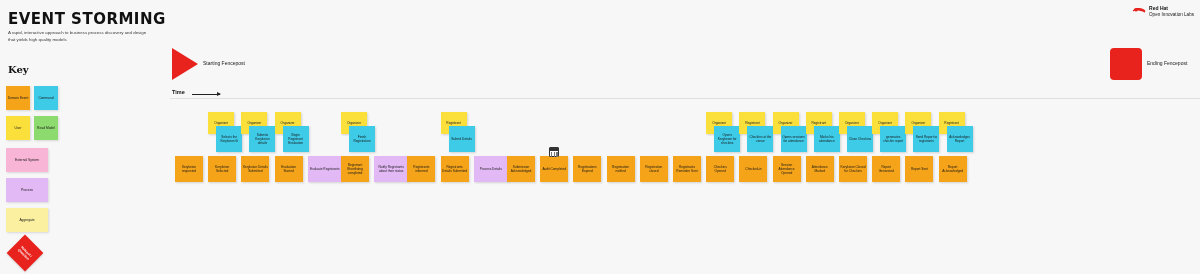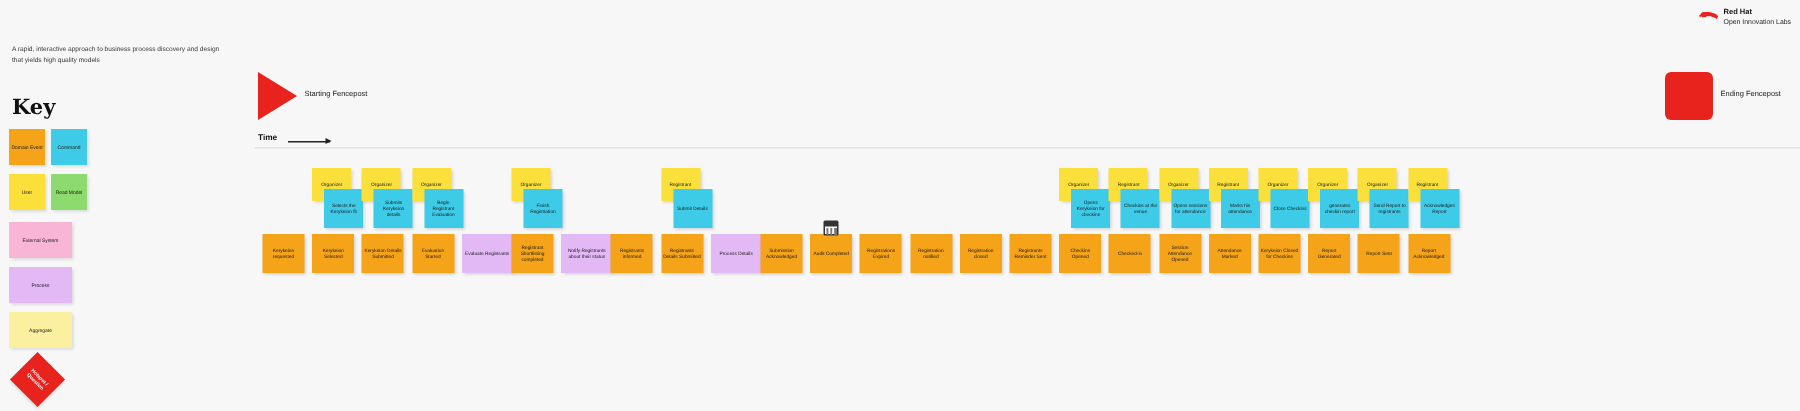--- a/index.html
+++ b/index.html
@@ -18,21 +18,21 @@
     font-size: 15px; font-weight: 700; letter-spacing: 0.5px;
     color: #111;
   }
   #subtitle {
     position: absolute; left: 8px; top: 30px; width: 140px;
     font-size: 4.4px; line-height: 1.5; color: #3a3a3a;
   }
   #key-title {
     position: absolute; left: 8px; top: 64px;
     font-family: "DejaVu Serif", serif;
-    font-size: 14px; font-weight: 700; color: #111;
+    font-size: 10px; font-weight: 700; color: #111;
   }
 
   
   .swatch {
     position: absolute;
     display: flex; align-items: center; justify-content: center;
     text-align: center;
     font-size: 3.3px; line-height: 1.25; color: #1a1a1a;
     padding: 1px;
     box-shadow: 1px 1px 2px rgba(0,0,0,0.13);
@@ -126,20 +126,21 @@
   #logo-mark { width: 14px; height: 9px; }
   #logo-text { line-height: 1.15; }
   #logo-name { font-size: 5px; font-weight: 700; color: #111; }
   #logo-sub  { font-size: 4.6px; color: #222; }
 </style>
 </head>
 <body>
 
 <div id="board">
 
+  <div id="title">EVENT STORMING</div>
   <div id="subtitle">A rapid, interactive approach to business process discovery and design that yields high quality models</div>
   <div id="key-title">Key</div>
 
   <div id="key-legend">
       <div class="swatch" style="left: 6px; top: 86px; width: 24px; height: 24px; background: rgb(245, 163, 24);">
         <span>Domain Event</span>
       </div>
       <div class="swatch" style="left: 34px; top: 86px; width: 24px; height: 24px; background: rgb(62, 203, 232);">
         <span>Command</span>
       </div>

